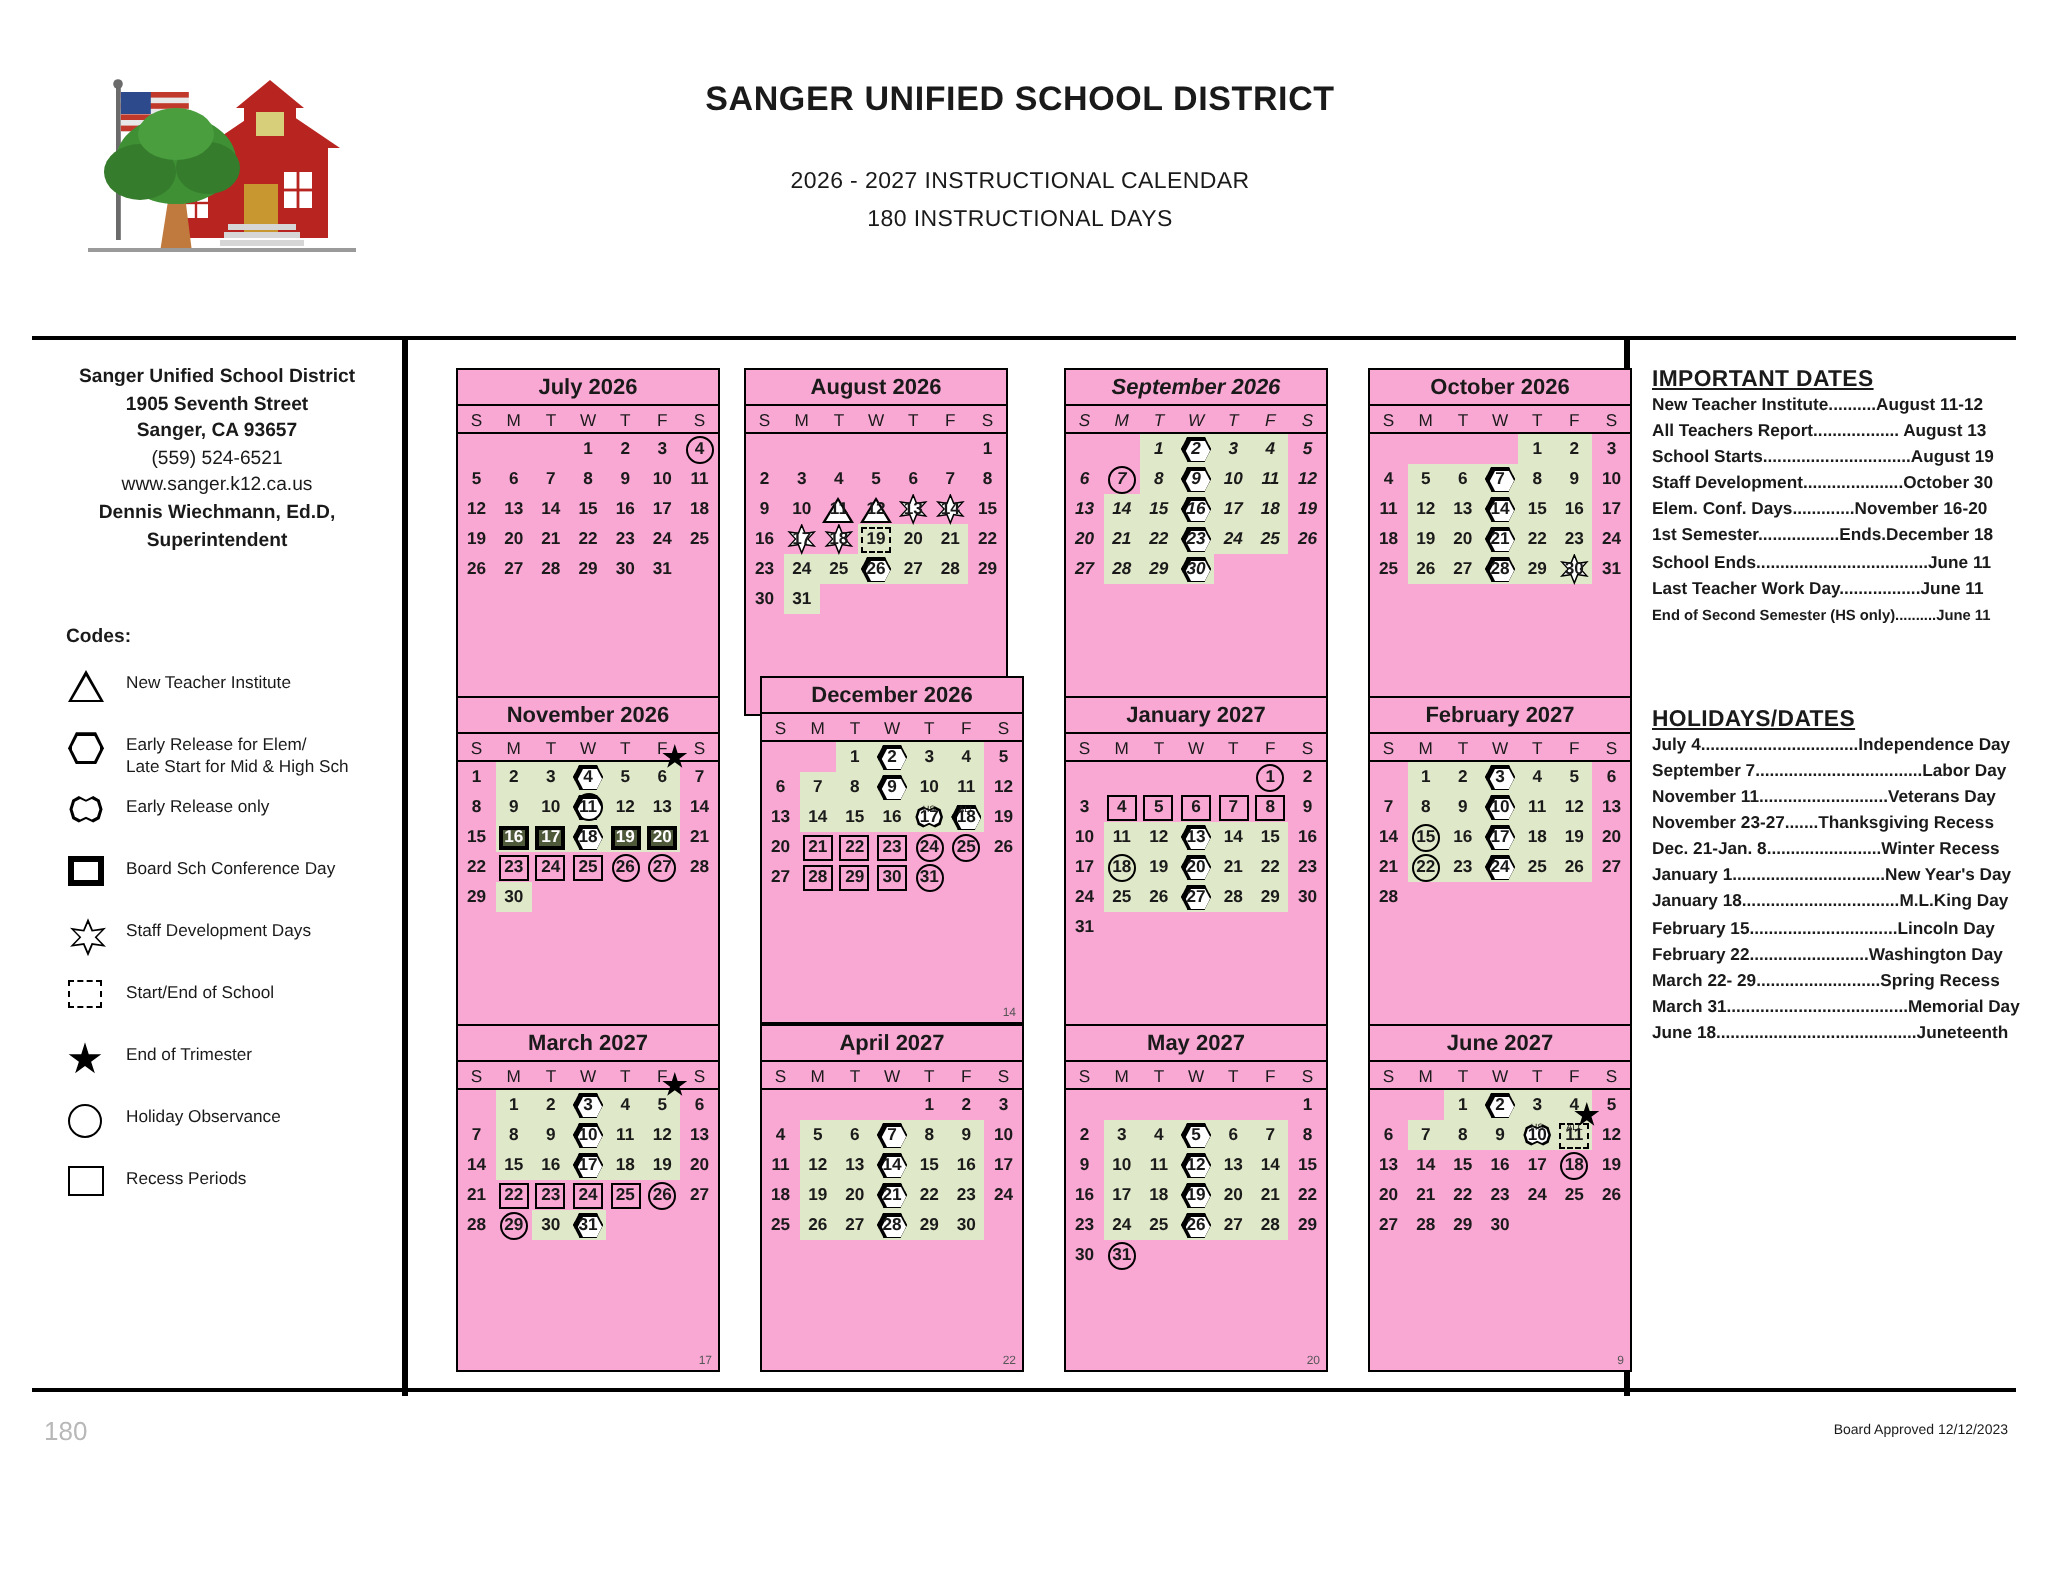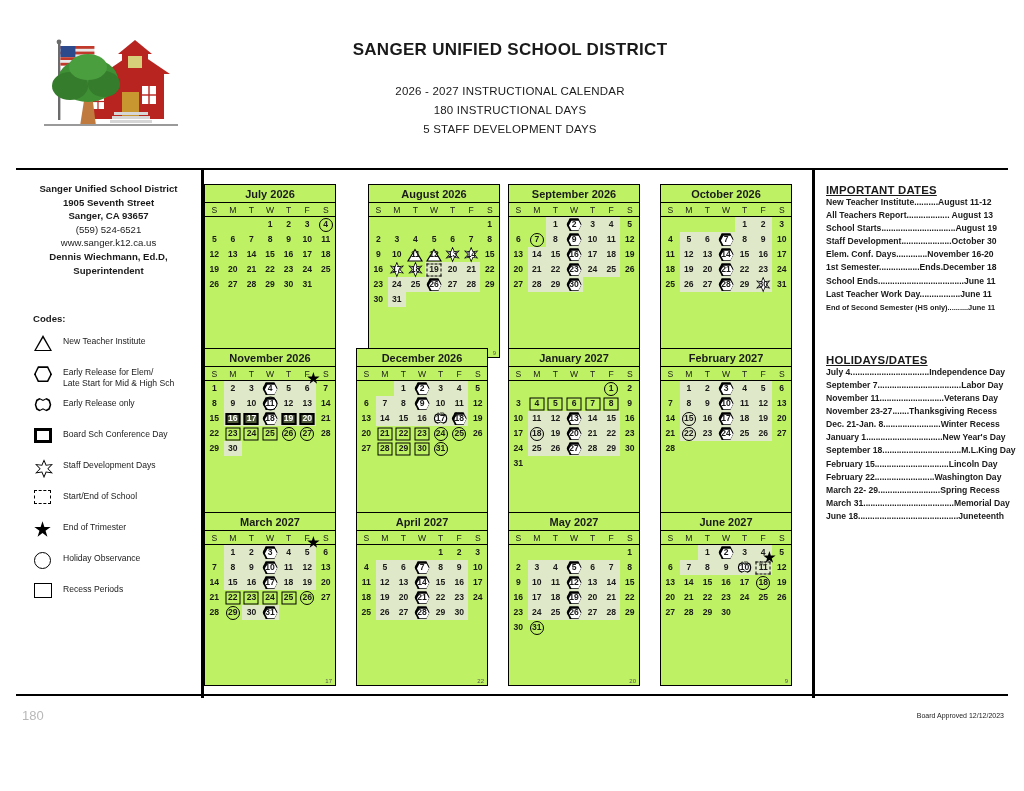--- a/index.html
+++ b/index.html
@@ -49,21 +49,22 @@
   .date-line { font-size:8.6px; line-height:13.1px; white-space:nowrap;font-weight:bold; }
   .date-line.small { font-size:7.4px; }
   #holidays-title { margin-top:40px; }
 
   
   #cal-area { position:absolute; left:188px; top:0; width:608px; height:528px; }
   .cal {
     position:absolute;
     width:132px; height:174px;
     border:1.4px solid #000;
-    background:#bef264;
+    background:#f9a8d4;
+    margin-left:24px;
   }
   .cal-title {
     height:18px; line-height:18px; text-align:center;
     font-size:11px; font-weight:bold;
     border-bottom:1.4px solid #000;
   }
   .dow-row { display:flex; height:14px; border-bottom:1.4px solid #000; }
   .dow {
     flex:1 1 0; text-align:center; font-size:8.6px; line-height:14px;
   }
@@ -201,21 +202,20 @@
       <ellipse cx="52" cy="33" rx="19" ry="13" fill="#4a9e3e"></ellipse>
 
       <rect x="8" y="90" width="134" height="2" fill="#9a9a9a"></rect>
     </svg>
   </div>
 
   <div id="title-block">
     <div id="main-title">SANGER UNIFIED SCHOOL DISTRICT</div>
     <div id="sub1">2026 - 2027 INSTRUCTIONAL CALENDAR</div>
     <div id="sub2">180 INSTRUCTIONAL DAYS</div>
-    <div id="sub3">5 STAFF DEVELOPMENT DAYS</div>
   </div>
 </div>
 
 <div id="frame">
   <div id="vline-left"></div>
   <div id="vline-right"></div>
 
   <div id="leftcol">
     <div id="district-info">
       <div class="b">Sanger Unified School District</div>
@@ -352,21 +352,21 @@
             <div class="cell"><span class="num">26</span></div>
             <div class="cell"><span class="num">27</span></div>
             <div class="cell"><span class="num">28</span></div>
             <div class="cell"><span class="num">29</span></div>
             <div class="cell"><span class="num">30</span></div>
             <div class="cell"><span class="num">31</span></div>
             <div class="cell empty"></div>
           </div>
         </div>
       </div>
-      <div class="cal" style="left: 164px; top: 14px;">
+      <div class="cal" style="left: 144px; top: 14px;">
         <div class="cal-title">August 2026</div>
         <div class="dow-row">
           <div class="dow">S</div>
           <div class="dow">M</div>
           <div class="dow">T</div>
           <div class="dow">W</div>
           <div class="dow">T</div>
           <div class="dow">F</div>
           <div class="dow">S</div>
         </div>
@@ -437,21 +437,21 @@
             <div class="cell shade"><span class="num">31</span></div>
             <div class="cell empty"></div>
             <div class="cell empty"></div>
             <div class="cell empty"></div>
             <div class="cell empty"></div>
             <div class="cell empty"></div>
           </div>
         </div>
         <div class="daycount">9</div>
       </div>
-      <div class="cal" style="left: 304px; top: 14px;">
+      <div class="cal" style="left: 304px; top: 14px; font-style: italic;">
         <div class="cal-title">September 2026</div>
         <div class="dow-row">
           <div class="dow">S</div>
           <div class="dow">M</div>
           <div class="dow">T</div>
           <div class="dow">W</div>
           <div class="dow">T</div>
           <div class="dow">F</div>
           <div class="dow">S</div>
         </div>
@@ -664,21 +664,21 @@
             <div class="cell shade"><span class="num">30</span></div>
             <div class="cell empty"></div>
             <div class="cell empty"></div>
             <div class="cell empty"></div>
             <div class="cell empty"></div>
             <div class="cell empty"></div>
           </div>
         </div>
         <div class="daycount">15</div>
       </div>
-      <div class="cal" style="left: 152px; top: 178px;">
+      <div class="cal" style="left: 152px; top: 168px;">
         <div class="cal-title">December 2026</div>
         <div class="dow-row">
           <div class="dow">S</div>
           <div class="dow">M</div>
           <div class="dow">T</div>
           <div class="dow">W</div>
           <div class="dow">T</div>
           <div class="dow">F</div>
           <div class="dow">S</div>
         </div>
@@ -1230,21 +1230,21 @@
       </div>
 
     <div class="sec-title" id="holidays-title">HOLIDAYS/DATES</div>
     <div id="holidays-list">
         <div class="date-line">July 4.................................Independence  Day</div>
         <div class="date-line">September 7...................................Labor  Day</div>
         <div class="date-line">November 11...........................Veterans Day</div>
         <div class="date-line">November 23-27.......Thanksgiving Recess</div>
         <div class="date-line">Dec. 21-Jan. 8........................Winter Recess</div>
         <div class="date-line">January 1................................New Year's Day</div>
-        <div class="date-line">September 18.................................M.L.King Day</div>
+        <div class="date-line">January 18.................................M.L.King Day</div>
         <div class="date-line">February 15...............................Lincoln Day</div>
         <div class="date-line">February 22.........................Washington Day</div>
         <div class="date-line">March 22- 29..........................Spring Recess</div>
         <div class="date-line">March 31......................................Memorial Day</div>
         <div class="date-line">June 18..........................................Juneteenth</div>
       </div>
   </div>
 </div>
 
 <div id="footer">

